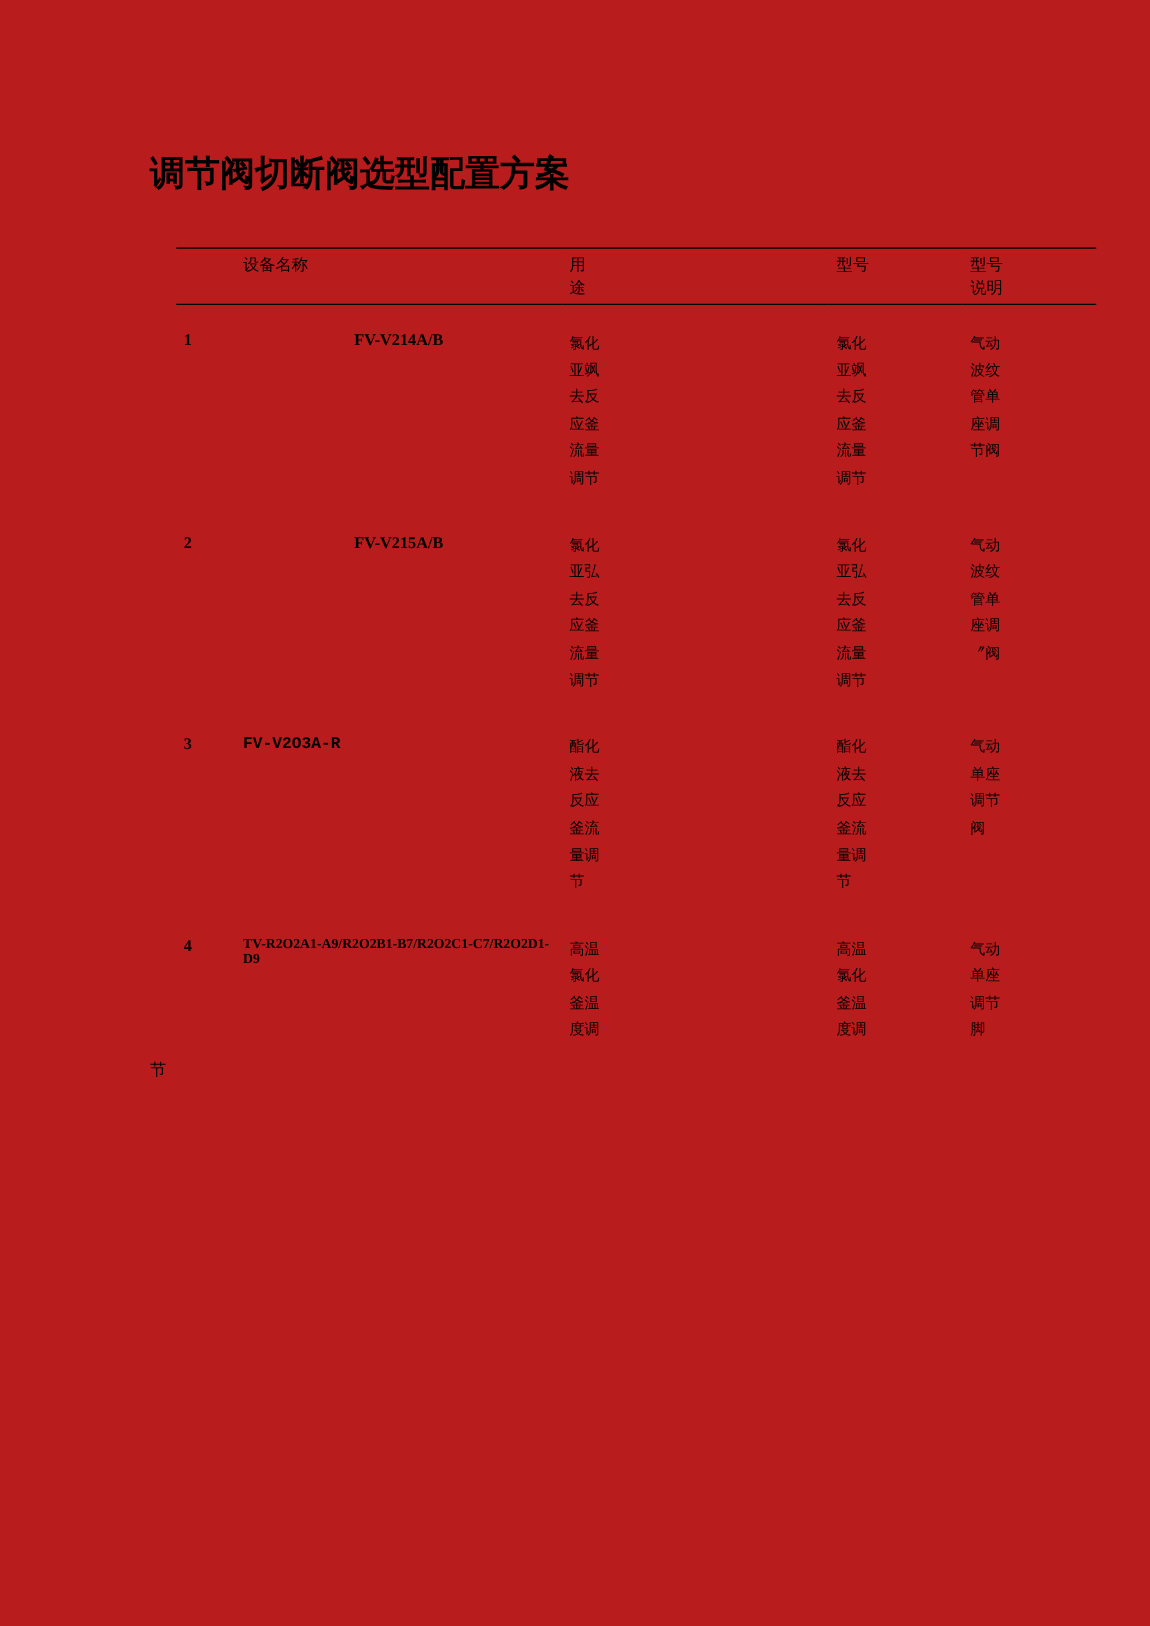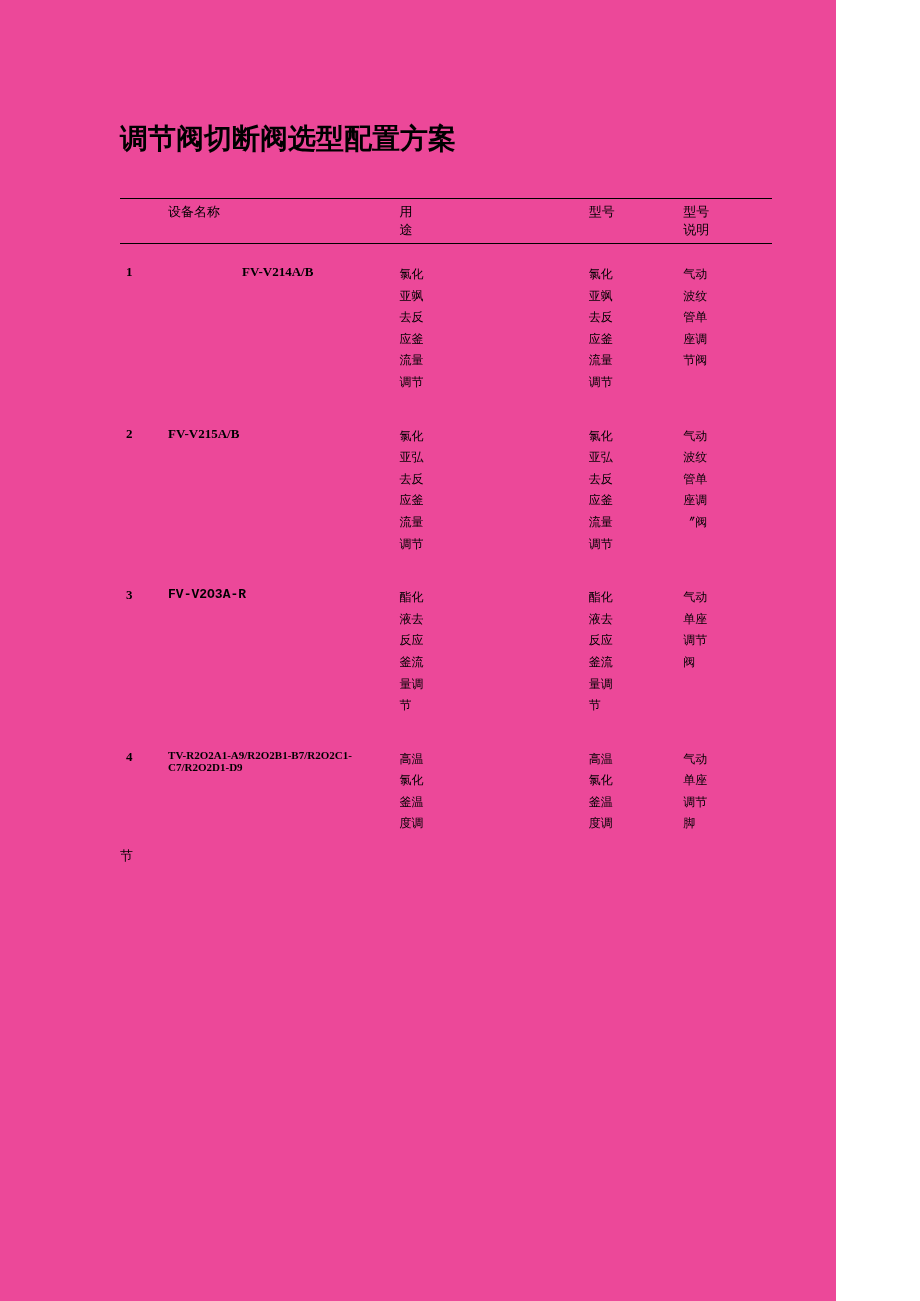--- a/index.html
+++ b/index.html
@@ -11,38 +11,39 @@
     body {
       background: #ffffff;
       font-family: "SimSun", "宋体", serif;
       font-size: 14px;
       color: #000000;
       width: 920px;
       min-height: 1301px;
     }
 
     .page {
-      width: 836px;
+      width: 920px;
       min-height: 1301px;
-      background: #ec4899;
+      background: #b91c1c;
       padding: 120px 64px 80px 120px;
     }
 
     .page-title {
       font-size: 28px;
       font-weight: bold;
       margin-bottom: 40px;
       font-family: "SimHei", "黑体", sans-serif;
     }
 
     
     table {
       border-collapse: collapse;
       width: 100%;
       table-layout: fixed;
+      margin-left: 21px;
     }
 
     table thead tr th {
       font-size: 13px;
       font-weight: normal;
       padding: 4px 6px;
       border-top: 1px solid #000;
       border-bottom: 1px solid #000;
       vertical-align: top;
       text-align: left;
@@ -116,21 +117,21 @@
       </tr>
 
       <tr class="row-separator">
           <td colspan="5"></td>
         </tr>
 
       <tr>
         <td style="padding-top: 12px;">
           <strong>2</strong>
         </td>
-        <td style="padding-top: 12px;">
+        <td style="padding-top: 12px; text-align: center;">
           <strong>FV-V215A/B</strong>
         </td>
         <td style="padding-top: 12px; line-height: 1.8; font-size: 12px;">
           <span>氯化<br>亚弘<br>去反<br>应釜<br>流量<br>调节</span>
         </td>
         <td style="padding-top: 12px; line-height: 1.8; font-size: 12px;">
           <span>氯化<br>亚弘<br>去反<br>应釜<br>流量<br>调节</span>
         </td>
         <td style="padding-top: 12px; line-height: 1.8; font-size: 12px;">
           <span>气动<br>波纹<br>管单<br>座调<br>〞阀</span>

